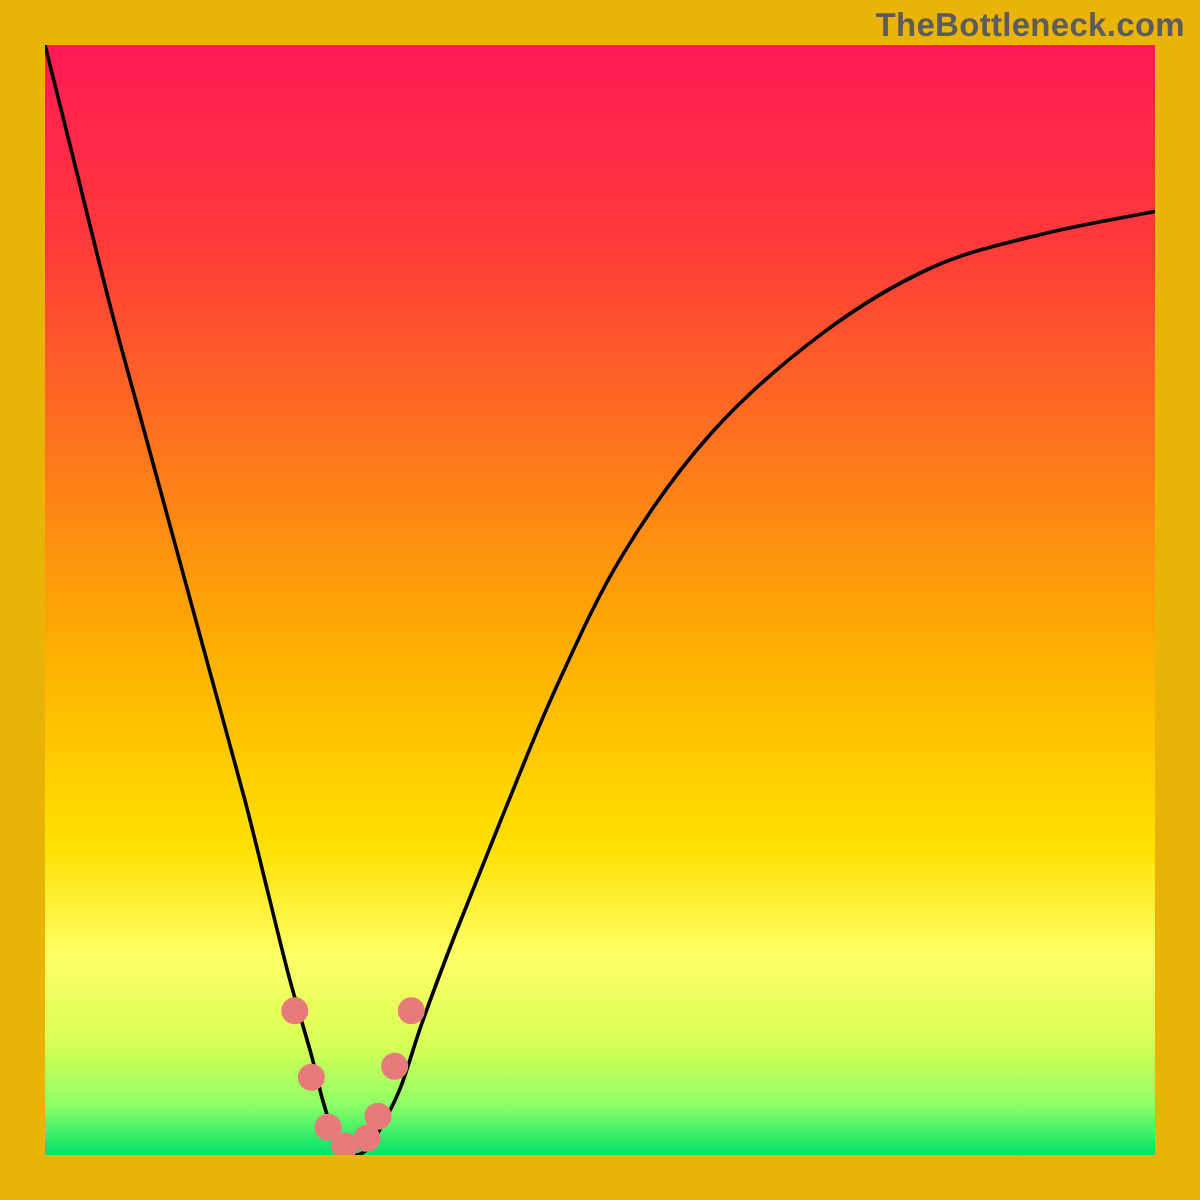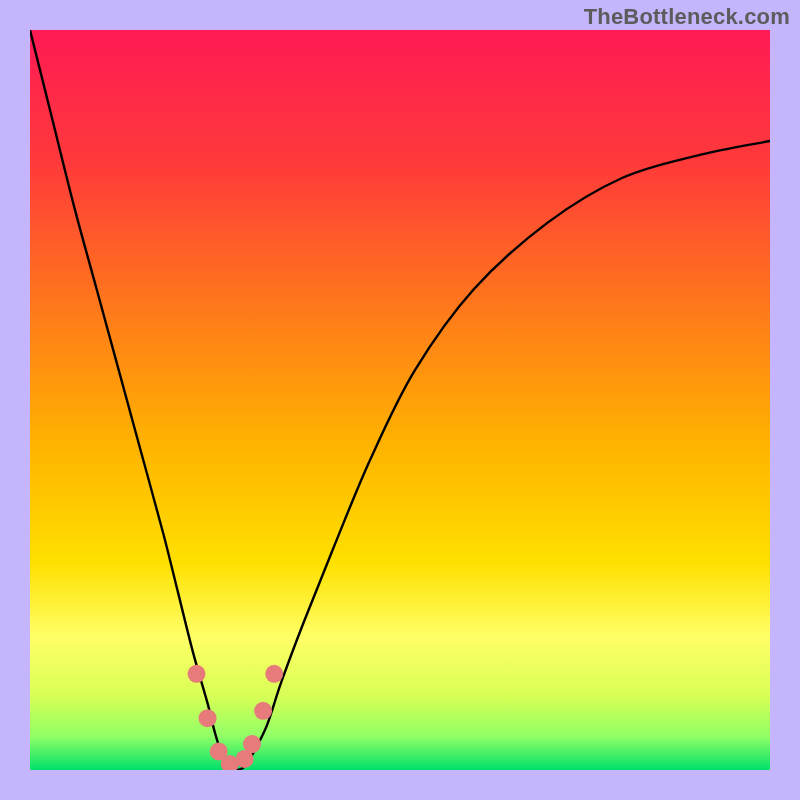--- a/index.html
+++ b/index.html
@@ -8,21 +8,21 @@
     width: 800px;
     height: 800px;
     overflow: hidden;
     font-family: Arial, Helvetica, sans-serif;
     background: #000;
   }
   .frame {
     position: relative;
     width: 800px;
     height: 800px;
-    background: #c4b5fd;
+    background: #eab308;
   }
   .plot-area {
     position: absolute;
     left: 30px;
     top: 30px;
     width: 740px;
     height: 740px;
     overflow: hidden;
   }
   .watermark {

